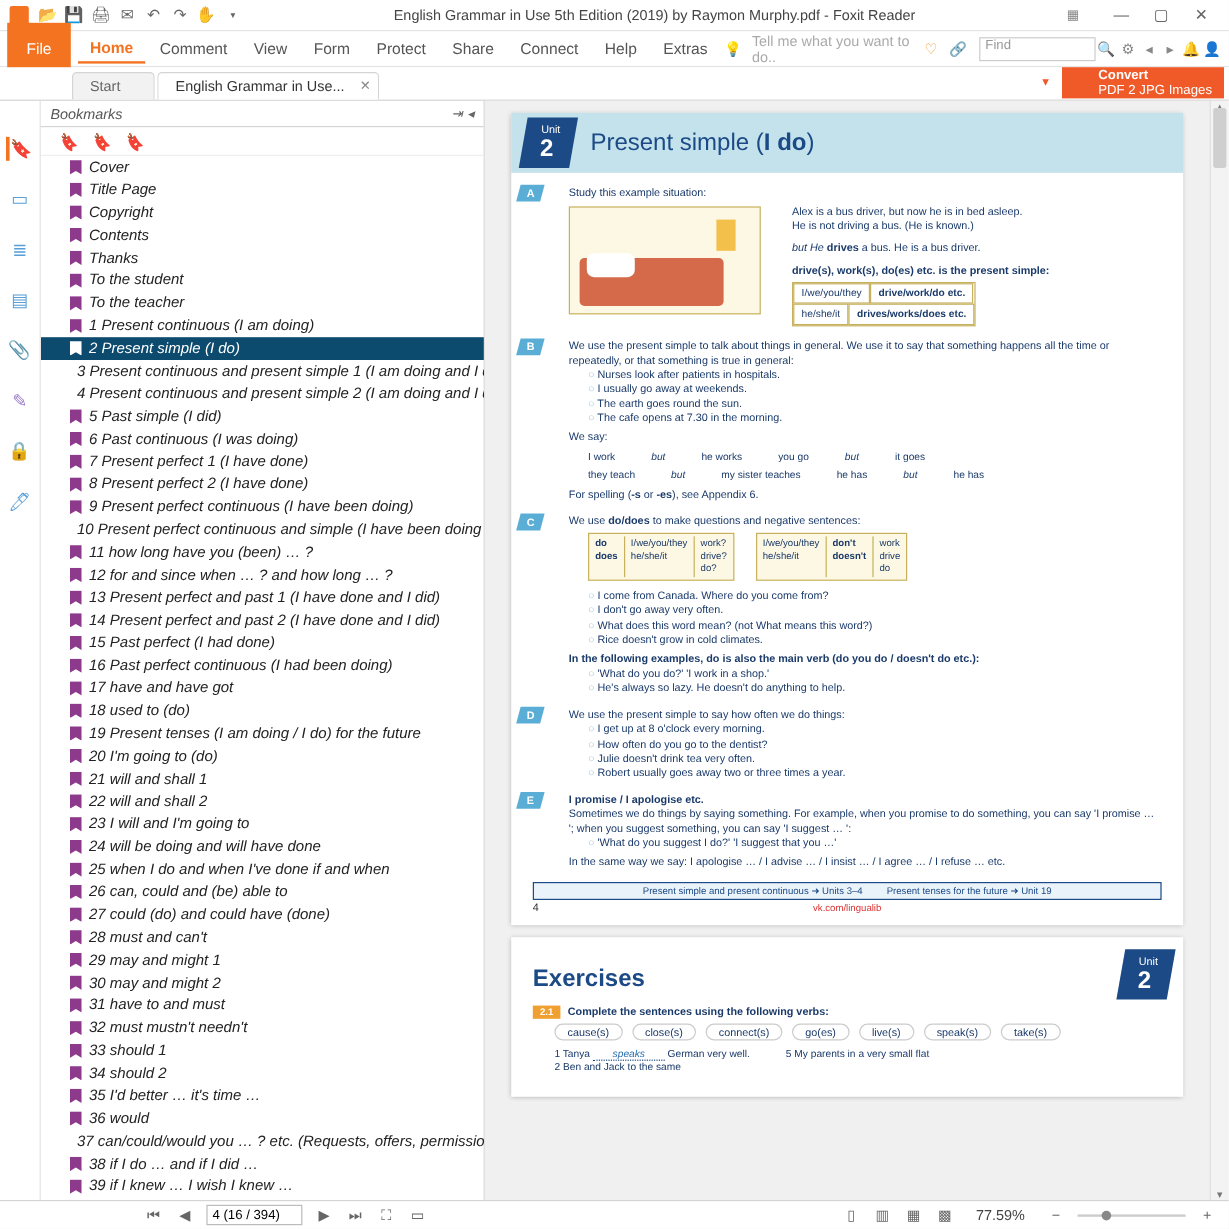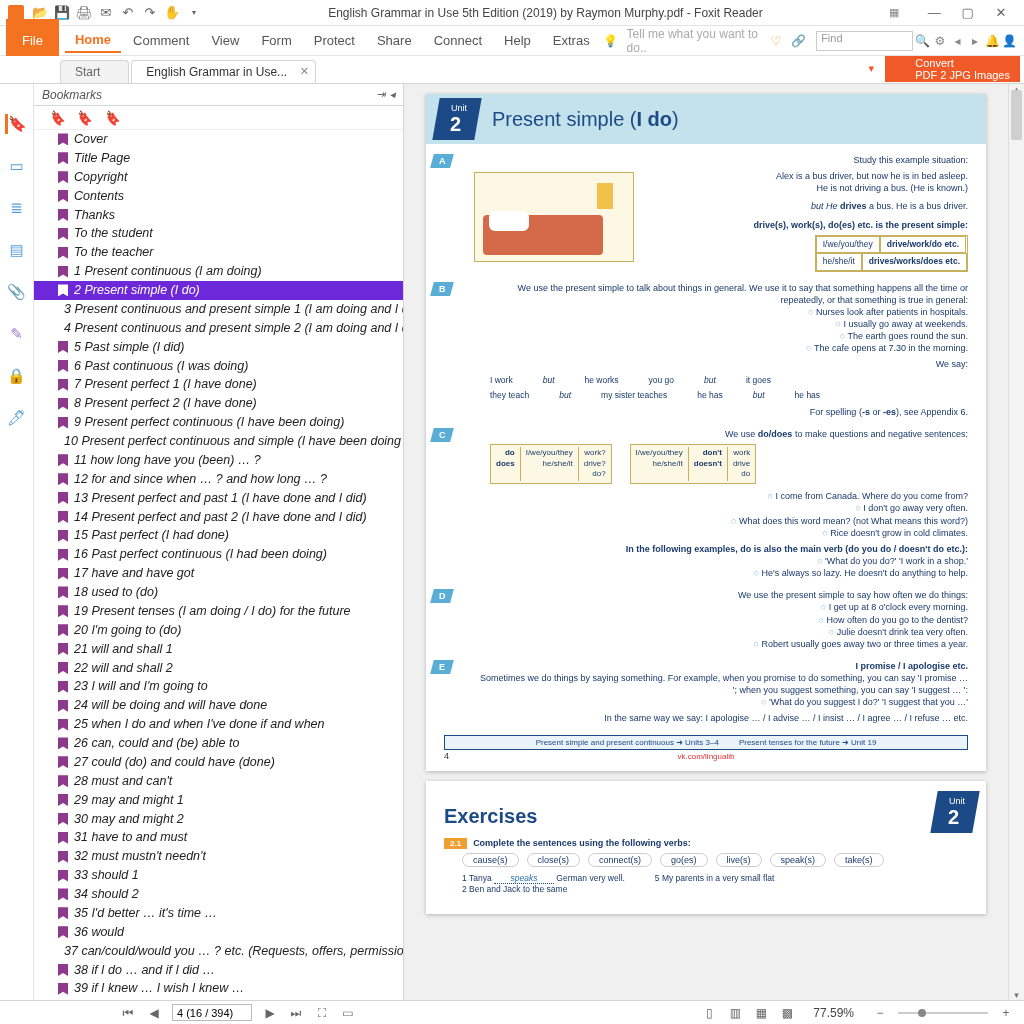--- a/index.html
+++ b/index.html
@@ -22,21 +22,21 @@
   .tellme { color: #aaa; font-size: 12px; }
   .findbox { border: 1px solid #ccc; width: 110px; height: 20px; padding: 0 4px; font-size: 11px; color: #999; }
   .menubar .r-icon { width: 18px; height: 18px; display: inline-flex; align-items: center; justify-content: center; color: #888; }
 
   
   .tabstrip { height: 28px; display: flex; align-items: flex-end; padding-left: 60px; background: #fff; position: relative; border-bottom: 1px solid #d4d4d4; }
   .doc-tab { border: 1px solid #d4d4d4; border-bottom: none; border-radius: 4px 4px 0 0; padding: 4px 28px 4px 14px; margin-right: 2px; background: #fff; font-size: 12px; position: relative; color: #333; }
   .doc-tab.inactive { background: #f2f2f2; color: #666; }
   .doc-tab .close { position: absolute; right: 6px; top: 4px; color: #888; font-size: 11px; }
   .convert-btn { position: absolute; right: 4px; top: 0; background: #f05a28; color: #fff; font-size: 11px; padding: 3px 10px 3px 30px; line-height: 1.1; height: 26px; display: flex; flex-direction: column; justify-content: center; }
-  .convert-btn b { font-weight: 400; }
+  .convert-btn b { font-weight: 700; }
   .tab-arrow { position:absolute; right:150px; top:6px; color:#f05a28; font-size:11px; }
 
   
   .workspace { display: flex; height: calc(1024px - 26px - 30px - 28px - 24px); }
 
   
   .iconrail { width: 34px; background: #fff; border-right: 1px solid #e3e3e3; display: flex; flex-direction: column; align-items: center; padding-top: 30px; gap: 22px; }
   .iconrail div { width: 20px; height: 20px; display: flex; align-items: center; justify-content: center; font-size: 15px; }
   .iconrail .active { border-left: 3px solid #f47321; color: #f47321; margin-left:-3px; padding-left:3px;}
   .ic-bookmark{color:#6a9ad0;} .ic-page{color:#5aa0d8;} .ic-layers{color:#5aa0d8;} .ic-clip{color:#5aa0d8;} .ic-sig{color:#9a7cc8;} .ic-lock{color:#f0a030;} .ic-pen{color:#5aa0d8;}
@@ -45,36 +45,36 @@
   .bookmarks { width: 370px; border-right: 1px solid #d4d4d4; display: flex; flex-direction: column; font-style: italic; }
   .bm-header { height: 22px; border-bottom: 1px solid #d4d4d4; display: flex; align-items: center; padding: 0 8px; color: #555; font-size: 12px; }
   .bm-header .sp { flex:1;}
   .bm-header span.ctrl { font-size:11px; margin-left:4px; color:#666;}
   .bm-toolbar { height: 24px; display: flex; align-items: center; gap: 10px; padding-left: 14px; border-bottom:1px solid #eee;}
   .bm-toolbar span { font-size: 14px; }
   .bm-list { flex: 1; overflow-y: auto; overflow-x: hidden; font-size: 12.5px; color: #222; }
   .bm-item { display: flex; align-items: center; padding: 1px 4px 1px 24px; white-space: nowrap; cursor: default; line-height: 1.35; }
   .bm-item .ribbon { display:inline-block; width:10px; height:12px; margin-right:6px; position:relative;}
   .bm-item .ribbon::before{content:"";position:absolute;inset:0;background:#8d3a8d;clip-path:polygon(0 0,100% 0,100% 100%,50% 75%,0 100%);}
-  .bm-item.selected { background: #6d28d9; color: #fff; }
+  .bm-item.selected { background: #0c4a6e; color: #fff; }
   .bm-item.selected .ribbon::before{background:#fff;}
 
   
   .docview { flex: 1; background: #f0f0f0; position: relative; overflow: auto; }
   .page { width: 560px; margin: 10px auto; background: #fff; box-shadow: 0 1px 4px rgba(0,0,0,.25); padding: 14px 18px 10px; font-size: 9px; color: #1a3a6a; position: relative; }
 
   .unit-head { display: flex; align-items: center; gap: 14px; background:#c3e2ec; padding:4px 0 4px 0; margin:-14px -18px 10px -18px; }
   .unit-box { width: 42px; height: 42px; background: #1c4a86; color: #fff; display: flex; flex-direction: column; align-items: center; justify-content: center; font-size: 9px; transform: skewX(-10deg); margin-left:10px;}
   .unit-box span{transform:skewX(10deg);} .unit-box .num{font-size:20px;font-weight:700;}
   .unit-title { font-size: 20px; color: #1c4a86; }
 
   .section { position: relative; margin: 8px 0 10px; }
   .sec-label { position: absolute; left: -12px; top: 0; width: 20px; height: 14px; background: #5aaed6; color: #fff; font-size: 9px; font-weight: 700; display: flex; align-items: center; justify-content: center; transform: skewX(-15deg); }
   .sec-label span{transform:skewX(15deg);}
-  .section .body { margin-left: 30px; line-height: 1.35; text-align: right; }
+  .section .body { margin-left: 30px; line-height: 1.35; }
   .body b{font-weight:700;}
   .body i{font-style:italic;}
 
   .illus { border:1px solid #c7b15e; background:#fdf8e4; width:160px; height:90px; float:left; margin:2px 10px 4px 0; position:relative;}
   .bed{position:absolute;left:8px;bottom:6px;width:120px;height:40px;background:#d46a4a;border-radius:4px;}
   .pillow{position:absolute;left:14px;bottom:30px;width:40px;height:20px;background:#fff;border-radius:6px;}
   .lamp{position:absolute;right:20px;top:10px;width:16px;height:26px;background:#f3c14b;}
   .conj-table{border:1px solid #c7b15e; background:#fff; font-size:8.5px; margin-top:4px; display:inline-block;}
   .conj-table .row{display:flex;} .conj-table .cell{border:1px solid #c7b15e;padding:2px 6px;}
 

